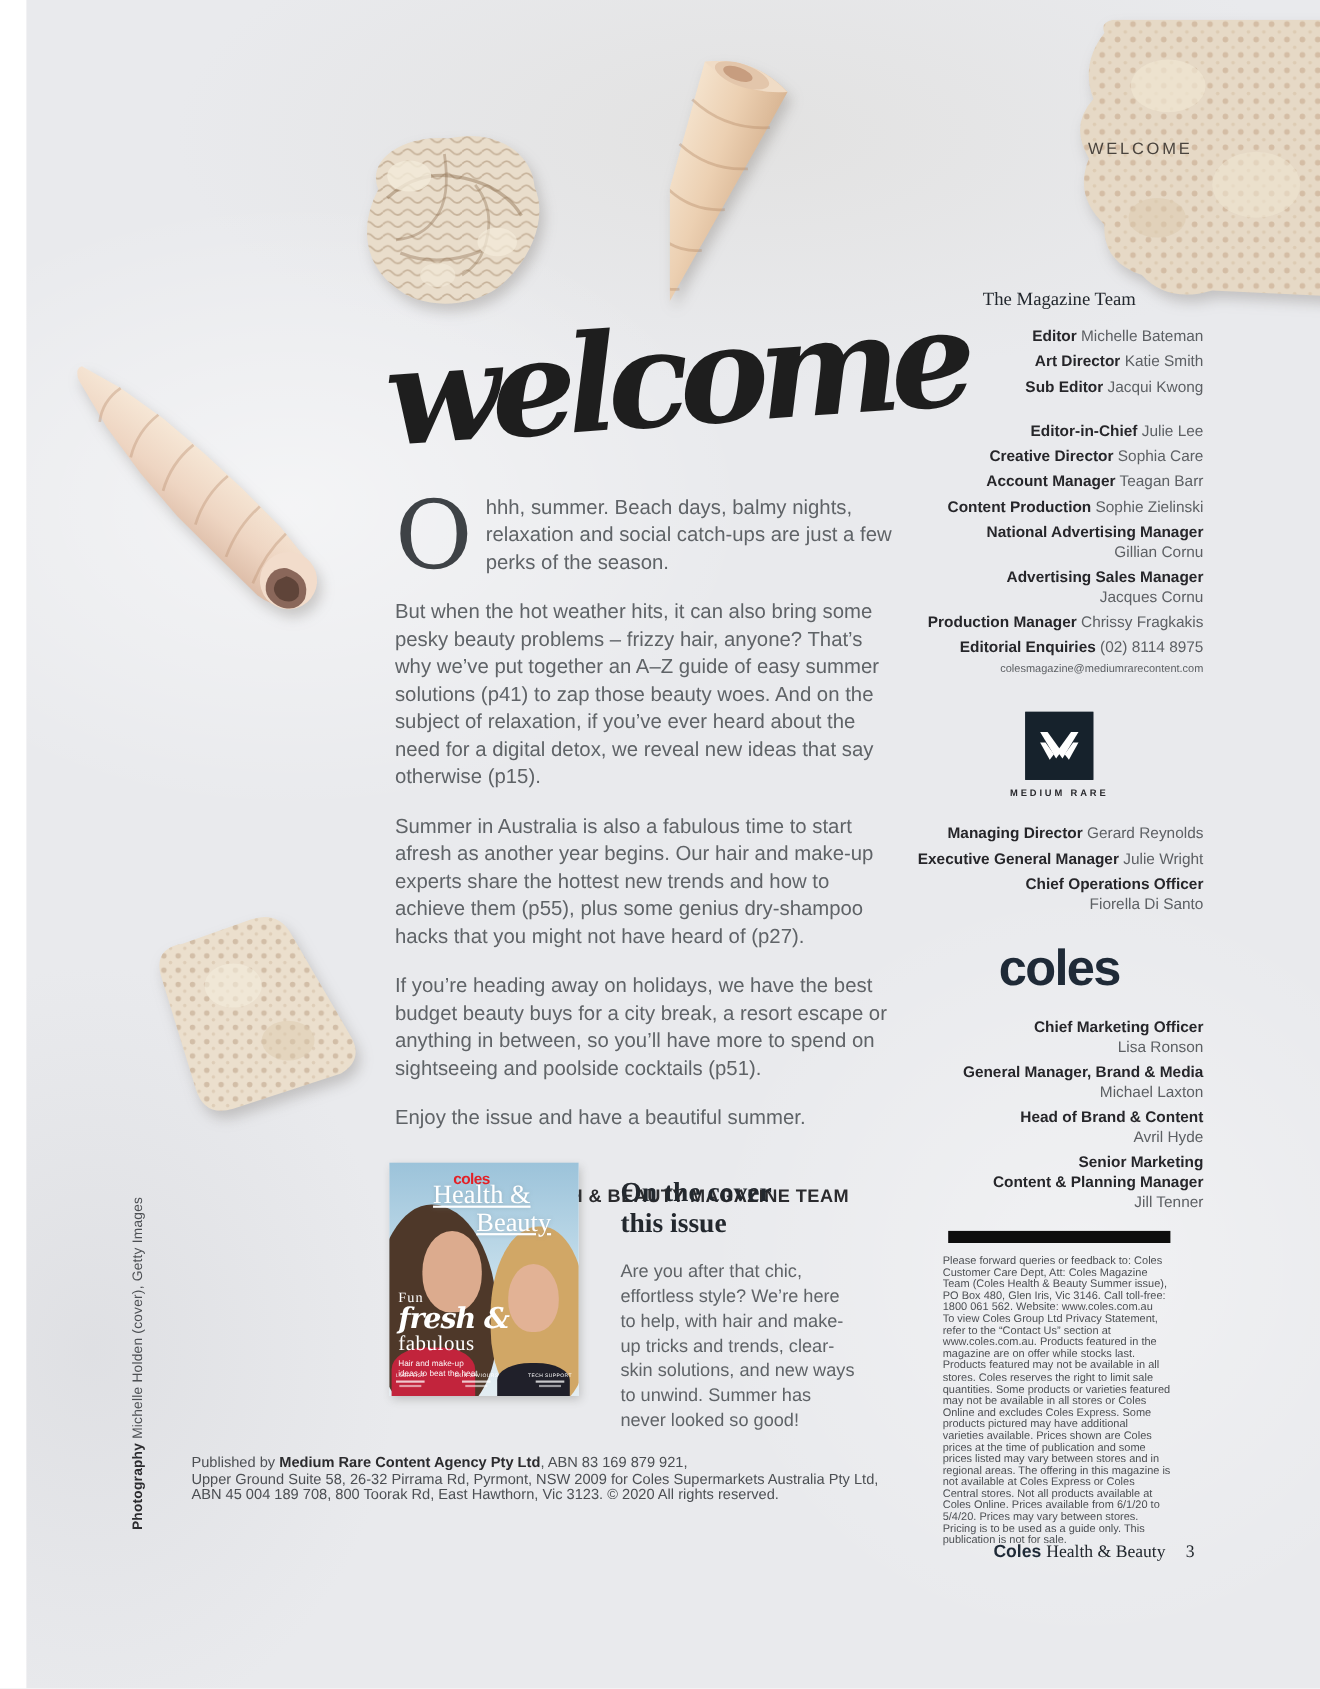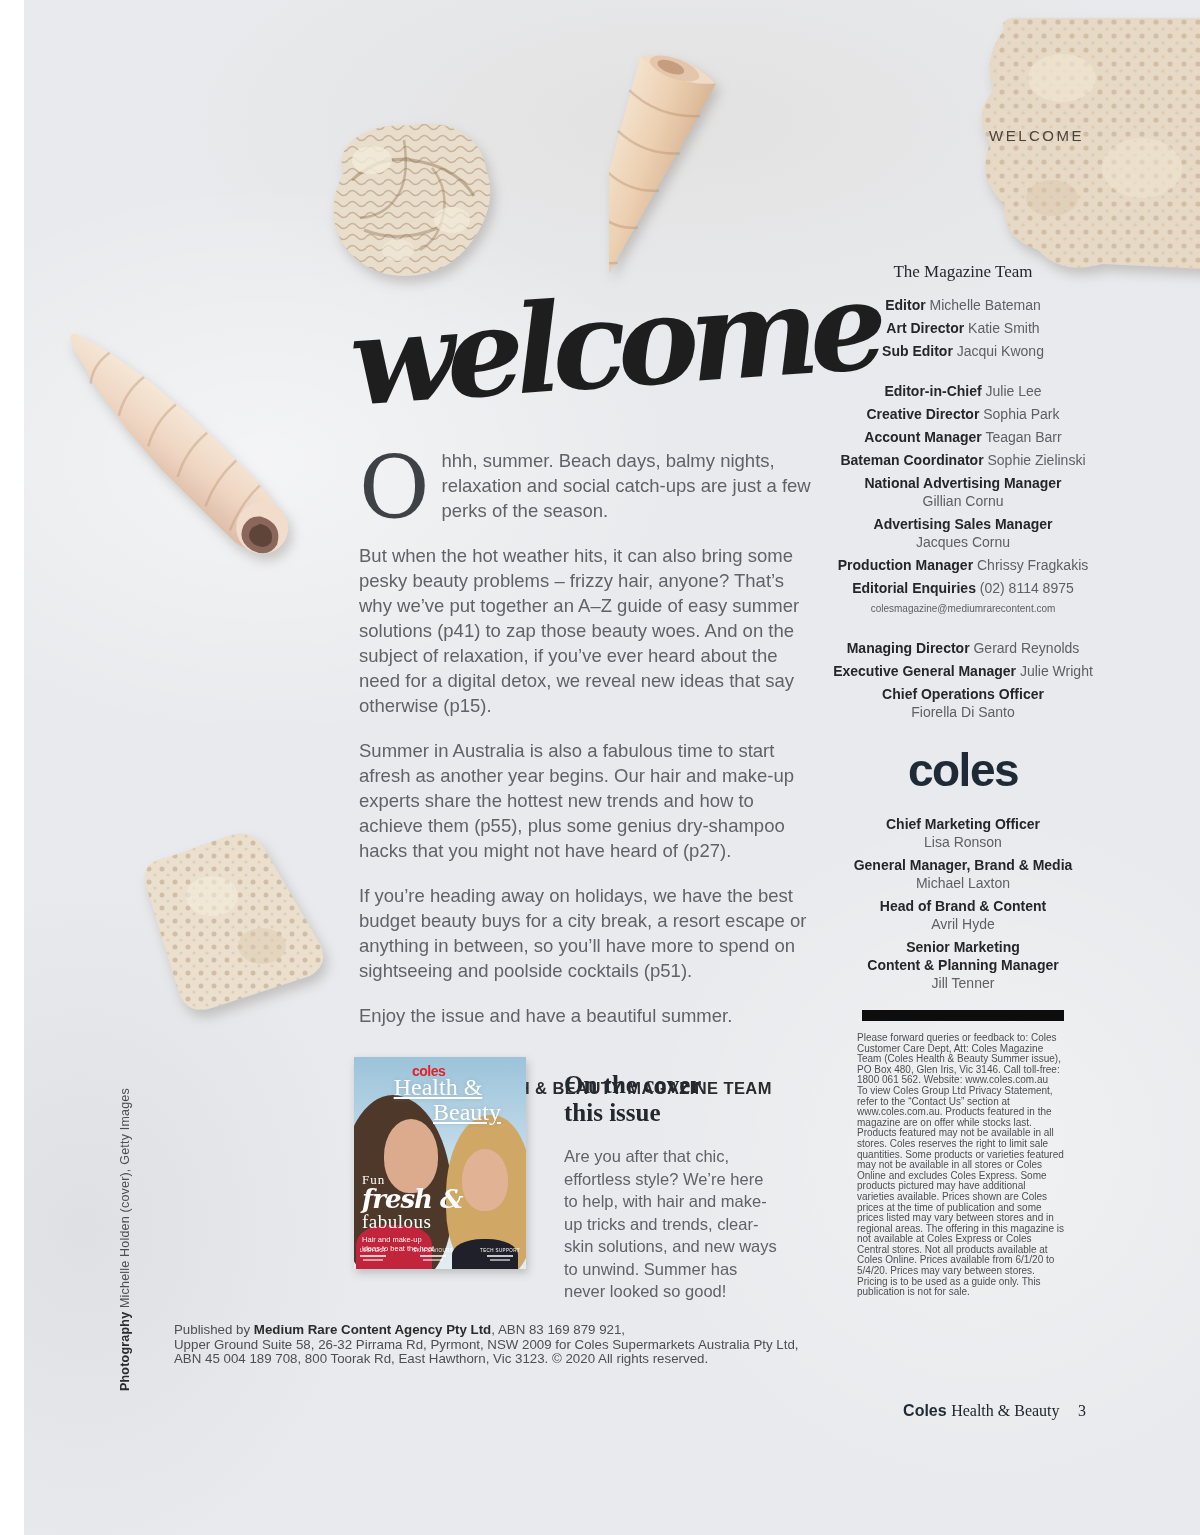--- a/index.html
+++ b/index.html
@@ -52,21 +52,21 @@
   .cover-text{margin-left:38px;width:215px;}
   .cover-head{font-family:"Liberation Serif","DejaVu Serif",serif;font-weight:bold;color:#23282e;
     font-size:25px;line-height:28px;margin:14px 0 18px;}
   .cover-body{color:#5f6367;font-size:16.5px;line-height:22.5px;}
   
   .publisher{position:absolute;left:150px;top:1323px;width:640px;color:#4c4f53;font-size:13.3px;line-height:14.5px;}
   .publisher b{color:#2b2b2e;}
   
   .right-col{position:absolute;left:808px;top:262px;width:262px;text-align:center;color:#5d6064;}
   .team-head{font-family:"Liberation Serif","DejaVu Serif",serif;color:#23282e;font-size:17px;margin:0 0 14px;}
-  .tgroup{margin-top:22px;}
+  .tgroup{margin-top:22px;text-align:right;}
   .tgroup.first{margin-top:0;}
   .entry{font-size:14px;line-height:18px;margin:5px 0;}
   .entry .role{font-weight:bold;color:#26262a;}
   .entry .name{color:#5d6064;}
   .entry.stacked .role,.entry.stacked .name{display:block;}
   .extra{font-size:10px;line-height:17px;color:#5d6064;margin-top:-2px;}
   .mr-wrap{margin-top:30px;}
   .mr-logo{width:62px;height:62px;background:#16222c;margin:0 auto;display:block;}
   .mr-caption{font-size:8.5px;font-weight:bold;letter-spacing:2.6px;color:#2a2a2e;margin-top:7px;}
   .coles-logo{margin-top:26px;font-weight:bold;color:#1f2a37;font-size:46px;letter-spacing:-1.5px;line-height:1;}
@@ -250,35 +250,45 @@
 
   <div class="right-col">
     <div class="team-head">The Magazine Team</div>
     <div class="tgroup first">
         <div class="entry inline"><span class="role">Editor</span> <span class="name">Michelle Bateman</span></div>
         <div class="entry inline"><span class="role">Art Director</span> <span class="name">Katie Smith</span></div>
         <div class="entry inline"><span class="role">Sub Editor</span> <span class="name">Jacqui Kwong</span></div>
       </div>
     <div class="tgroup">
         <div class="entry inline"><span class="role">Editor-in-Chief</span> <span class="name">Julie Lee</span></div>
-        <div class="entry inline"><span class="role">Creative Director</span> <span class="name">Sophia Park</span></div>
+        <div class="entry inline"><span class="role">Creative Director</span> <span class="name">Sophia Care</span></div>
         <div class="entry inline"><span class="role">Account Manager</span> <span class="name">Teagan Barr</span></div>
-        <div class="entry inline"><span class="role">Bateman Coordinator</span> <span class="name">Sophie Zielinski</span></div>
+        <div class="entry inline"><span class="role">Content Production</span> <span class="name">Sophie Zielinski</span></div>
         <div class="entry stacked">
           <span class="role">National Advertising Manager</span>
           <span class="name">Gillian Cornu</span>
         </div>
         <div class="entry stacked">
           <span class="role">Advertising Sales Manager</span>
           <span class="name">Jacques Cornu</span>
         </div>
         <div class="entry inline"><span class="role">Production Manager</span> <span class="name">Chrissy Fragkakis</span></div>
         <div class="entry inline"><span class="role">Editorial Enquiries</span> <span class="name">(02) 8114 8975</span></div>
         <div class="extra">colesmagazine@mediumrarecontent.com</div>
       </div>
+    <div class="mr-wrap">
+      <svg class="mr-logo" viewBox="0 0 64 64">
+        <rect width="64" height="64" fill="#16222c"></rect>
+        <polygon points="14,19 21,19 34,37 29,44" fill="#ffffff"></polygon>
+        <polygon points="50,19 43,19 30,37 35,44" fill="#ffffff"></polygon>
+        <polygon points="14,29 19,29 27,40 23,45" fill="#ffffff"></polygon>
+        <polygon points="50,29 45,29 37,40 41,45" fill="#ffffff"></polygon>
+      </svg>
+      <div class="mr-caption">MEDIUM RARE</div>
+    </div>
     <div class="tgroup">
         <div class="entry inline"><span class="role">Managing Director</span> <span class="name">Gerard Reynolds</span></div>
         <div class="entry inline"><span class="role">Executive General Manager</span> <span class="name">Julie Wright</span></div>
         <div class="entry stacked">
           <span class="role">Chief Operations Officer</span>
           <span class="name">Fiorella Di Santo</span>
         </div>
       </div>
     <div class="coles-logo">coles</div>
     <div class="tgroup">

